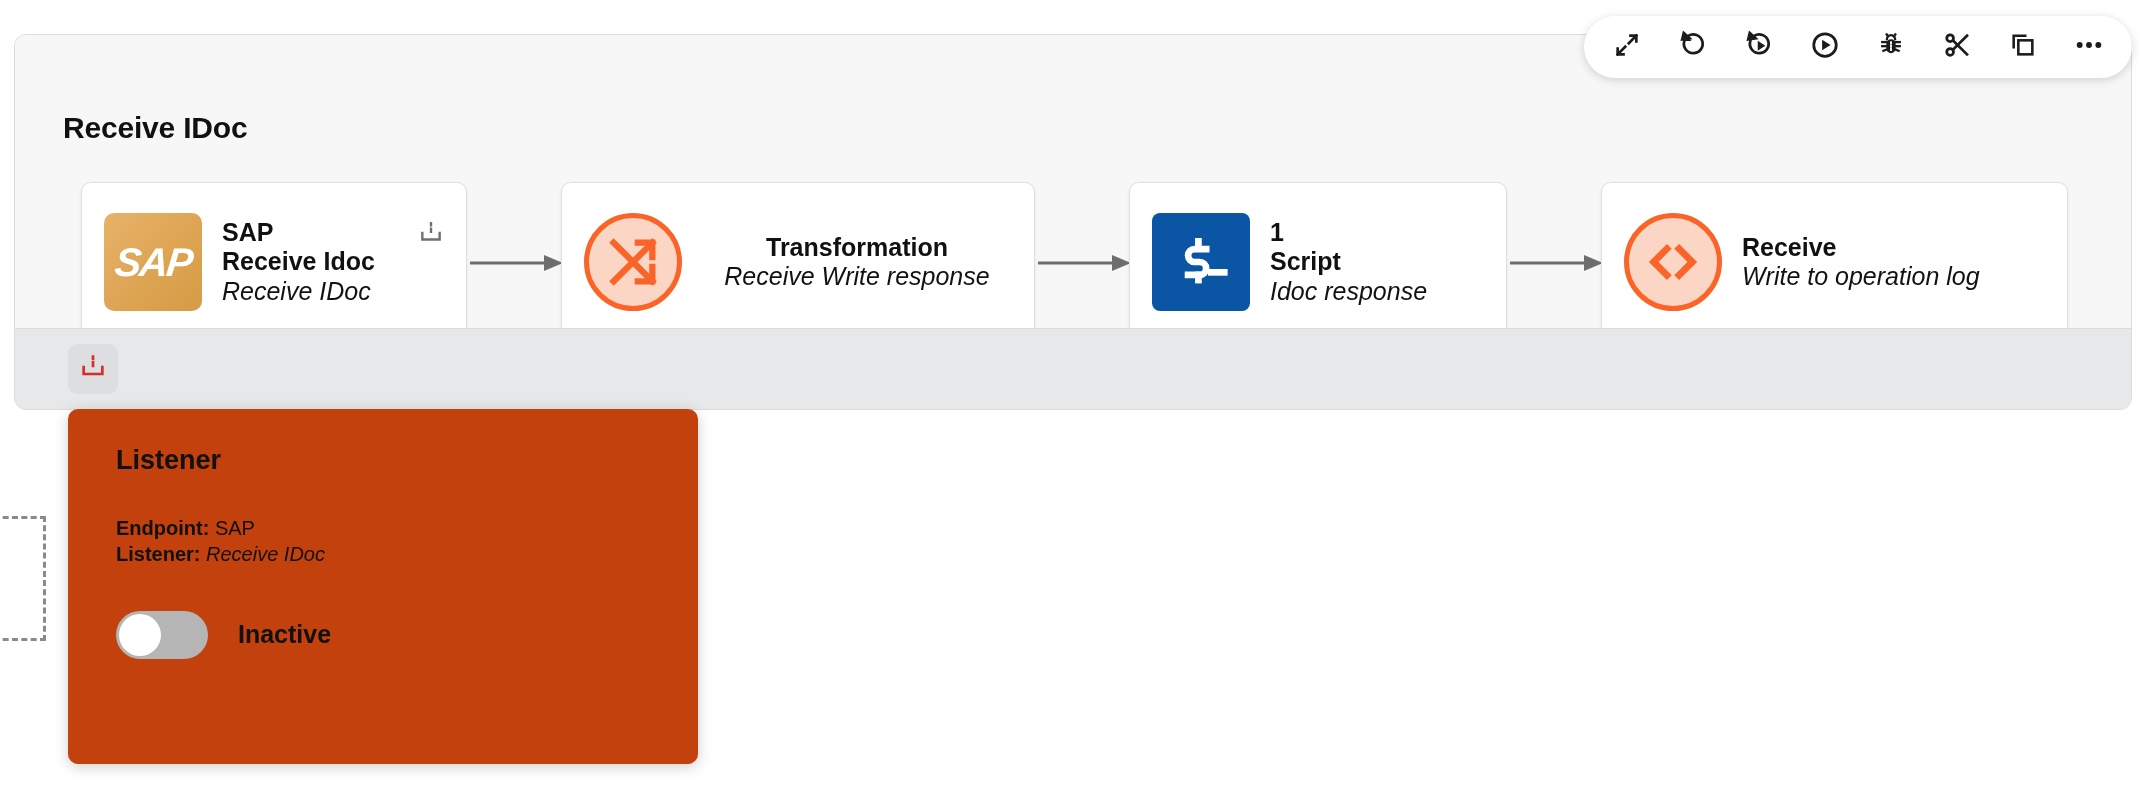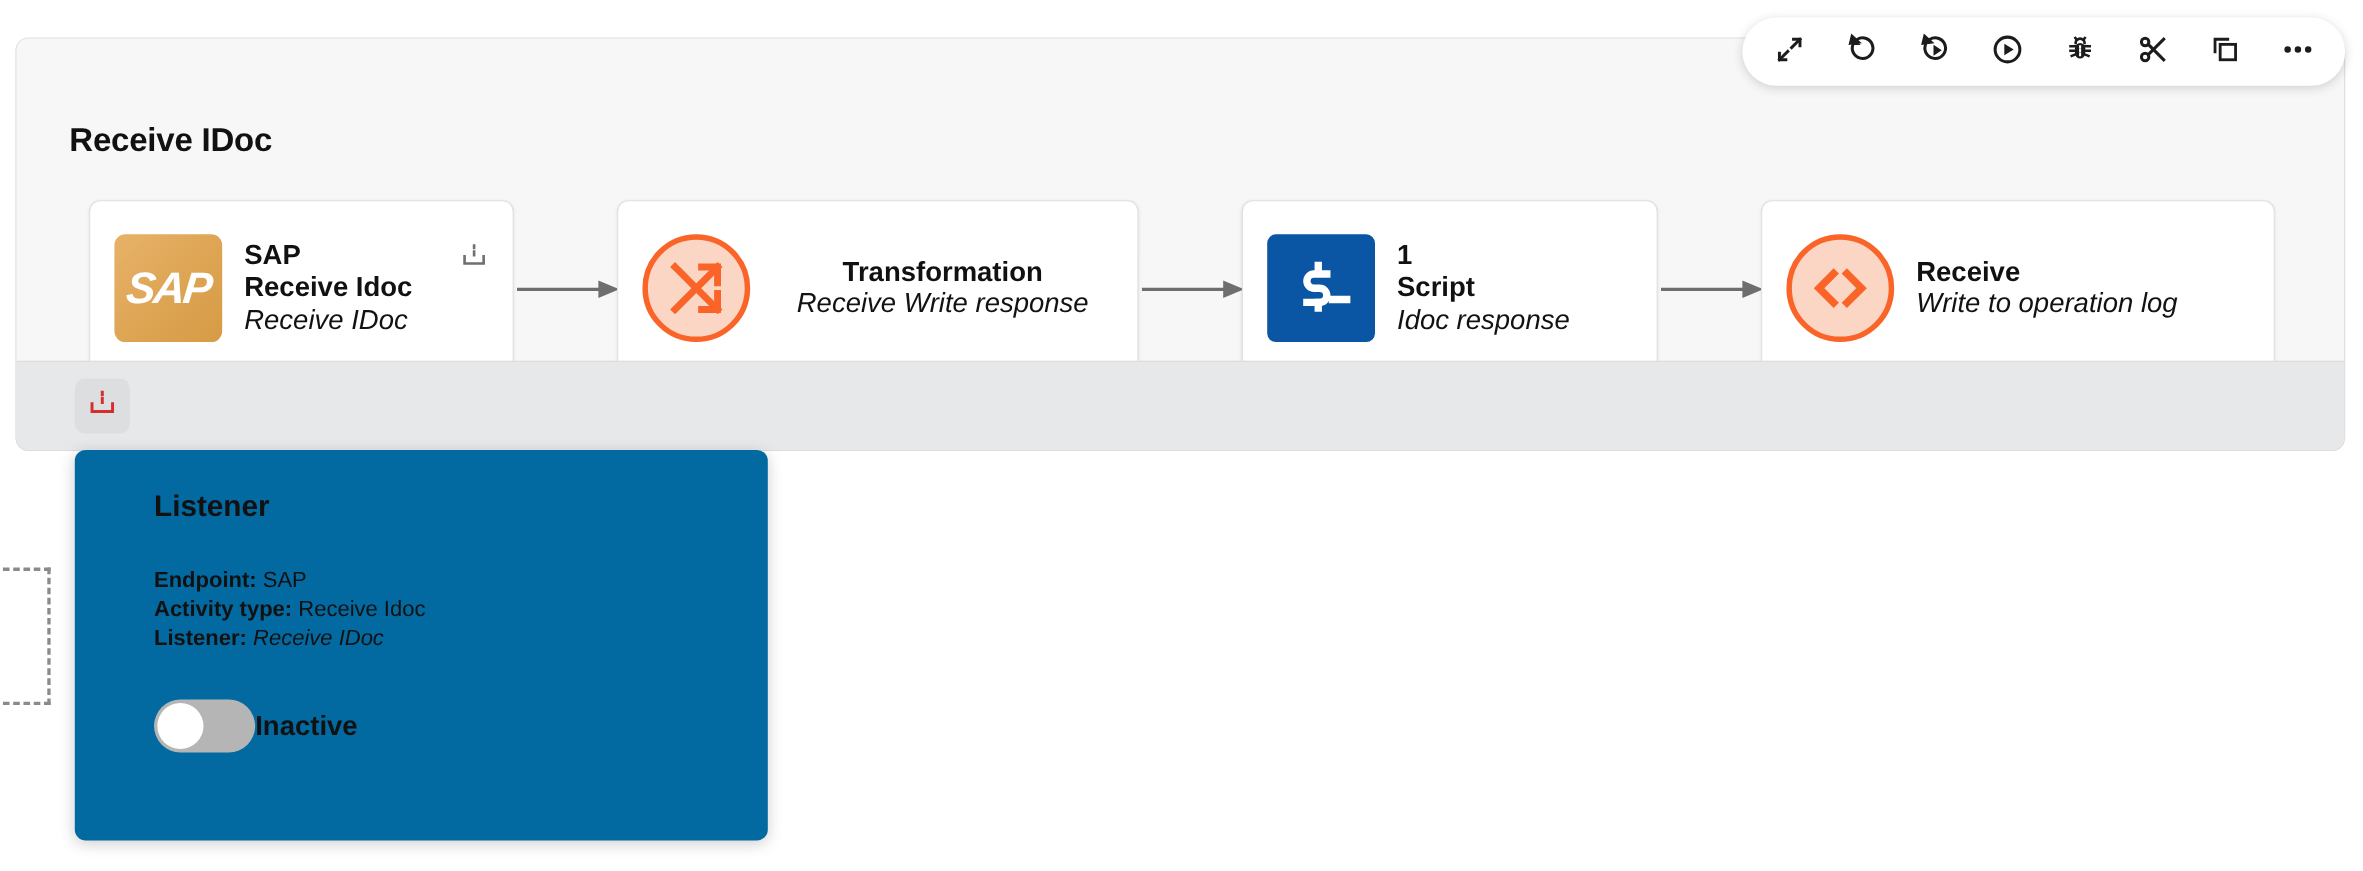--- a/index.html
+++ b/index.html
@@ -206,25 +206,25 @@
     border-radius: 8px;
   }
 
   
   .popover {
     position: absolute;
     left: 68px;
     top: 409px;
     width: 630px;
     height: 355px;
-    background: #0369a1;
+    background: #c2410c;
     border-radius: 10px;
     box-shadow: 0 3px 14px rgba(0,0,0,0.19);
     z-index: 30;
-    padding: 36px 72px;
+    padding: 36px 48px;
   }
   .pop-title {
     font-size: 27px;
     font-weight: bold;
     color: #111111;
     margin-bottom: 40px;
   }
   .pop-row {
     font-size: 20px;
     color: #111111;
@@ -232,20 +232,21 @@
     white-space: nowrap;
   }
   .pop-row b { font-weight: bold; }
   .pop-row .val-normal { font-weight: normal; }
   .pop-row .val-italic { font-style: italic; font-weight: normal; }
 
   .toggle-row {
     display: flex;
     align-items: center;
     margin-top: 43px;
+    gap: 30px;
   }
   .toggle {
     width: 92px;
     height: 48px;
     border-radius: 24px;
     background: #b5b5b5;
     position: relative;
     cursor: pointer;
     flex: 0 0 auto;
   }
@@ -491,24 +492,20 @@
   </div>
 
   <div class="popover">
     <div class="pop-title">Listener</div>
 
     <div class="pop-row">
       <b>Endpoint:</b>
       <span class="val-normal">SAP</span>
     </div>
 
-    <div class="pop-row">
-      <b>Activity type:</b>
-      <span class="val-normal">Receive Idoc</span>
-    </div>
 
     <div class="pop-row">
       <b>Listener:</b>
       <span class="val-italic">Receive IDoc</span>
     </div>
 
     <div class="toggle-row">
       <div class="toggle">
         <div class="knob"></div>
       </div>

